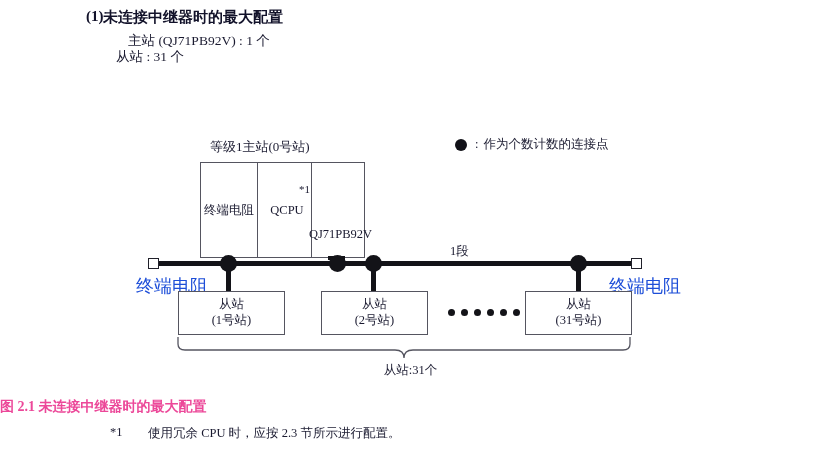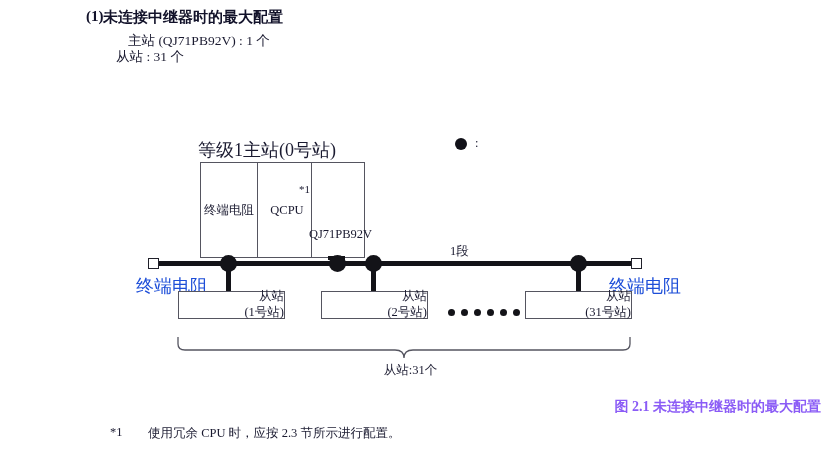--- a/index.html
+++ b/index.html
@@ -54,22 +54,22 @@
     width: 12px; height: 12px;
     border-radius: 50%;
     background: #111118;
     display: inline-block;
     margin-right: 8px;
   }
   #legend .legend-colon { margin-right: 5px; }
 
   
   #master-label {
-    left: 198px; top: 138px;
-    font-size: 18px;
+    left: 210px; top: 138px;
+    font-size: 13px;
     color: #1a1a30;
     white-space: nowrap;
   }
 
   
   #master-rack {
     left: 200px; top: 162px;
     width: 165px; height: 96px;
     border: 1px solid #555560;
     box-sizing: border-box;
@@ -167,24 +167,24 @@
     color: #1a1a30;
   }
 
   
   .slave-box {
     box-sizing: border-box;
     border: 1px solid #555560;
     background: #ffffff;
     top: 291px;
     width: 107px;
-    height: 28px;
+    height: 44px;
     display: flex;
     flex-direction: column;
-    align-items: flex-end;
+    align-items: center;
     justify-content: center;
     font-size: 12.5px;
     color: #1a1a30;
     line-height: 1.25;
   }
   #slave-1 { left: 178px; }
   #slave-2 { left: 321px; }
   #slave-3 { left: 525px; }
 
   
@@ -211,24 +211,24 @@
     width: 821px;
     text-align: center;
     font-size: 12.5px;
     color: #1a1a30;
   }
 
   
   #figure-caption {
     left: 0; top: 398px;
     width: 821px;
-    text-align: right;
+    text-align: left;
     font-size: 14px;
     font-weight: bold;
-    color: #8b5cf6;
+    color: #ec4899;
   }
 
   
   #footnote {
     left: 110px; top: 425px;
     font-size: 12.5px;
     color: #1a1a30;
     display: flex;
   }
   #footnote-marker { width: 38px; }
@@ -237,20 +237,21 @@
 <body>
 
 <div class="abs" id="heading-number">(1)</div>
 <div class="abs" id="heading-title">未连接中继器时的最大配置</div>
 <div class="abs" id="spec-line-1">主站 (QJ71PB92V) : 1 个</div>
 <div class="abs" id="spec-line-2">从站 : 31 个</div>
 
 <div class="abs" id="legend">
   <span class="legend-dot"></span>
   <span class="legend-colon">:</span>
+  <span>作为个数计数的连接点</span>
 </div>
 
 <div class="abs" id="master-label">等级1主站(0号站)</div>
 
 <div class="abs" id="master-rack">
   <div class="module" id="mod-power">
     <span>终端电阻</span>
   </div>
   <div class="module" id="mod-cpu">
     <span>QCPU</span>

